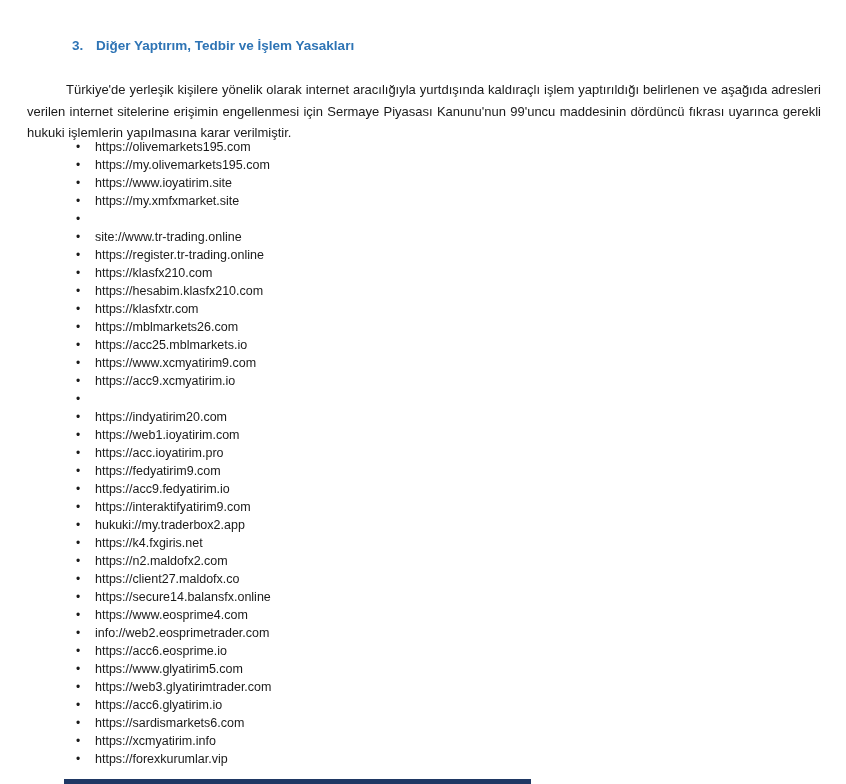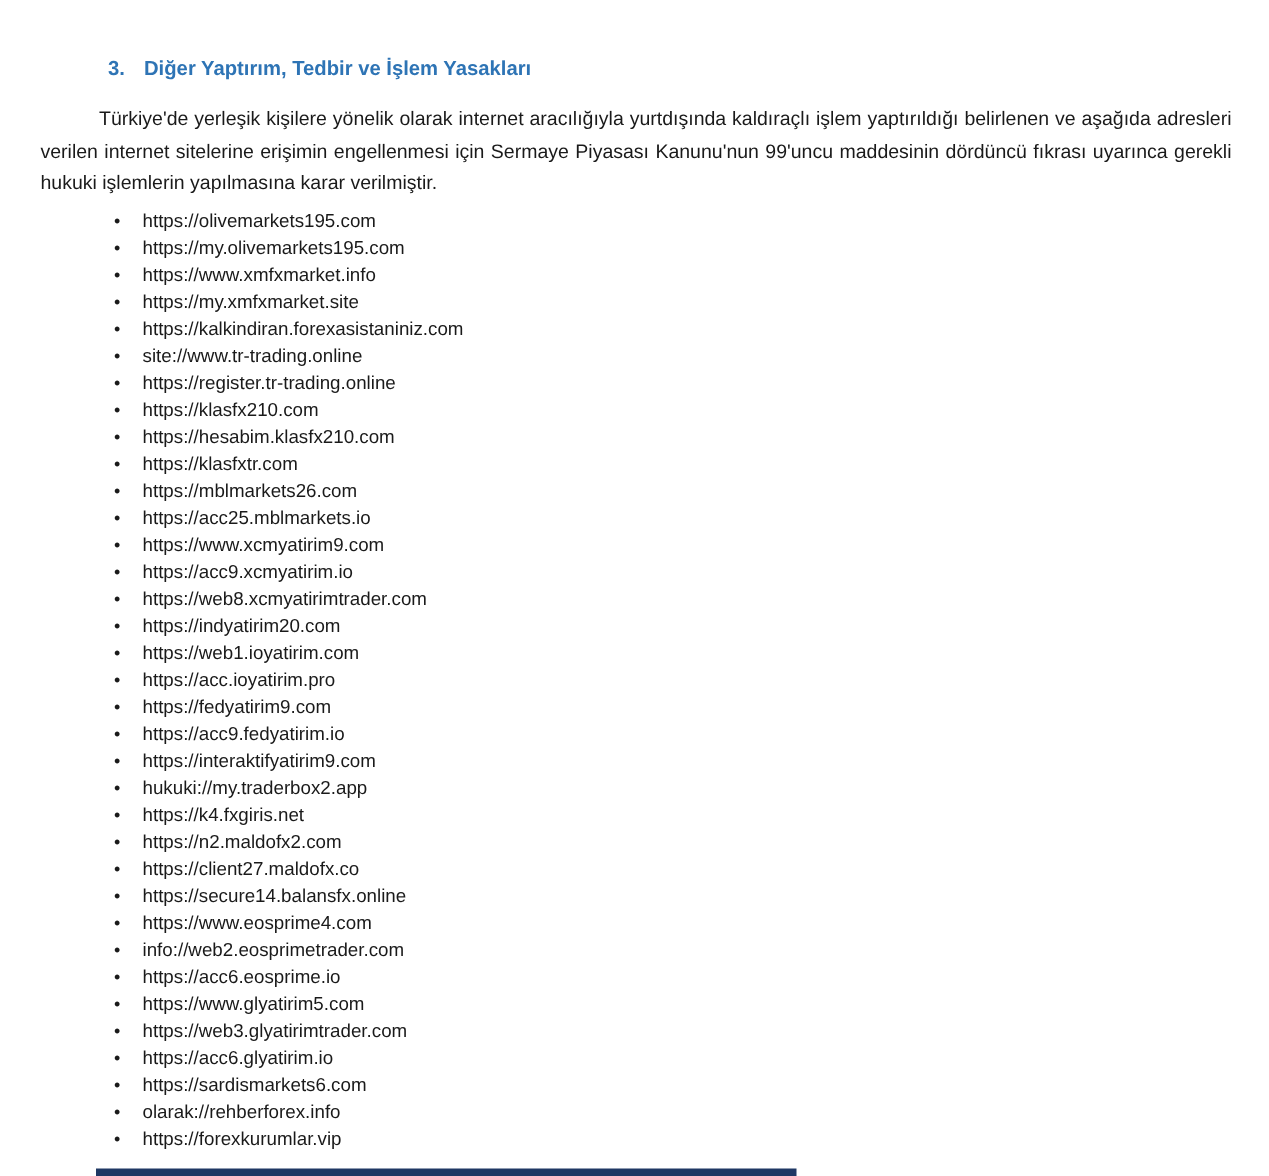--- a/index.html
+++ b/index.html
@@ -26,21 +26,21 @@
     color: #2E74B5;
     white-space: nowrap;
   }
   .section-heading .num {
     display: inline-block;
     width: 24px;
   }
   .intro-paragraph {
     position: absolute;
     left: 27px;
-    top: 68px;
+    top: 79px;
     width: 794px;
     margin: 0;
     font-size: 13px;
     line-height: 21.5px;
     color: #1a1a1a;
     text-align: justify;
     text-indent: 39px;
   }
   .url-list {
     position: absolute;
@@ -88,29 +88,28 @@
     <li>
         <span class="b">•</span>
         <span>https://olivemarkets195.com</span>
       </li>
     <li>
         <span class="b">•</span>
         <span>https://my.olivemarkets195.com</span>
       </li>
     <li>
         <span class="b">•</span>
-        <span>https://www.xmfxmarket.info</span>
+        <span>https://www.ioyatirim.site</span>
       </li>
     <li>
         <span class="b">•</span>
         <span>https://my.xmfxmarket.site</span>
       </li>
     <li>
         <span class="b">•</span>
-        <span>https://kalkindiran.forexasistaniniz.com</span>
       </li>
     <li>
         <span class="b">•</span>
         <span>site://www.tr-trading.online</span>
       </li>
     <li>
         <span class="b">•</span>
         <span>https://register.tr-trading.online</span>
       </li>
     <li>
@@ -136,21 +135,20 @@
     <li>
         <span class="b">•</span>
         <span>https://www.xcmyatirim9.com</span>
       </li>
     <li>
         <span class="b">•</span>
         <span>https://acc9.xcmyatirim.io</span>
       </li>
     <li>
         <span class="b">•</span>
-        <span>https://web8.xcmyatirimtrader.com</span>
       </li>
     <li>
         <span class="b">•</span>
         <span>https://indyatirim20.com</span>
       </li>
     <li>
         <span class="b">•</span>
         <span>https://web1.ioyatirim.com</span>
       </li>
     <li>
@@ -212,21 +210,21 @@
     <li>
         <span class="b">•</span>
         <span>https://acc6.glyatirim.io</span>
       </li>
     <li>
         <span class="b">•</span>
         <span>https://sardismarkets6.com</span>
       </li>
     <li>
         <span class="b">•</span>
-        <span>olarak://rehberforex.info</span>
+        <span>https://xcmyatirim.info</span>
       </li>
     <li>
         <span class="b">•</span>
         <span>https://forexkurumlar.vip</span>
       </li>
   </ul>
 
   <div class="partial-bar"></div>
 
 </div>

